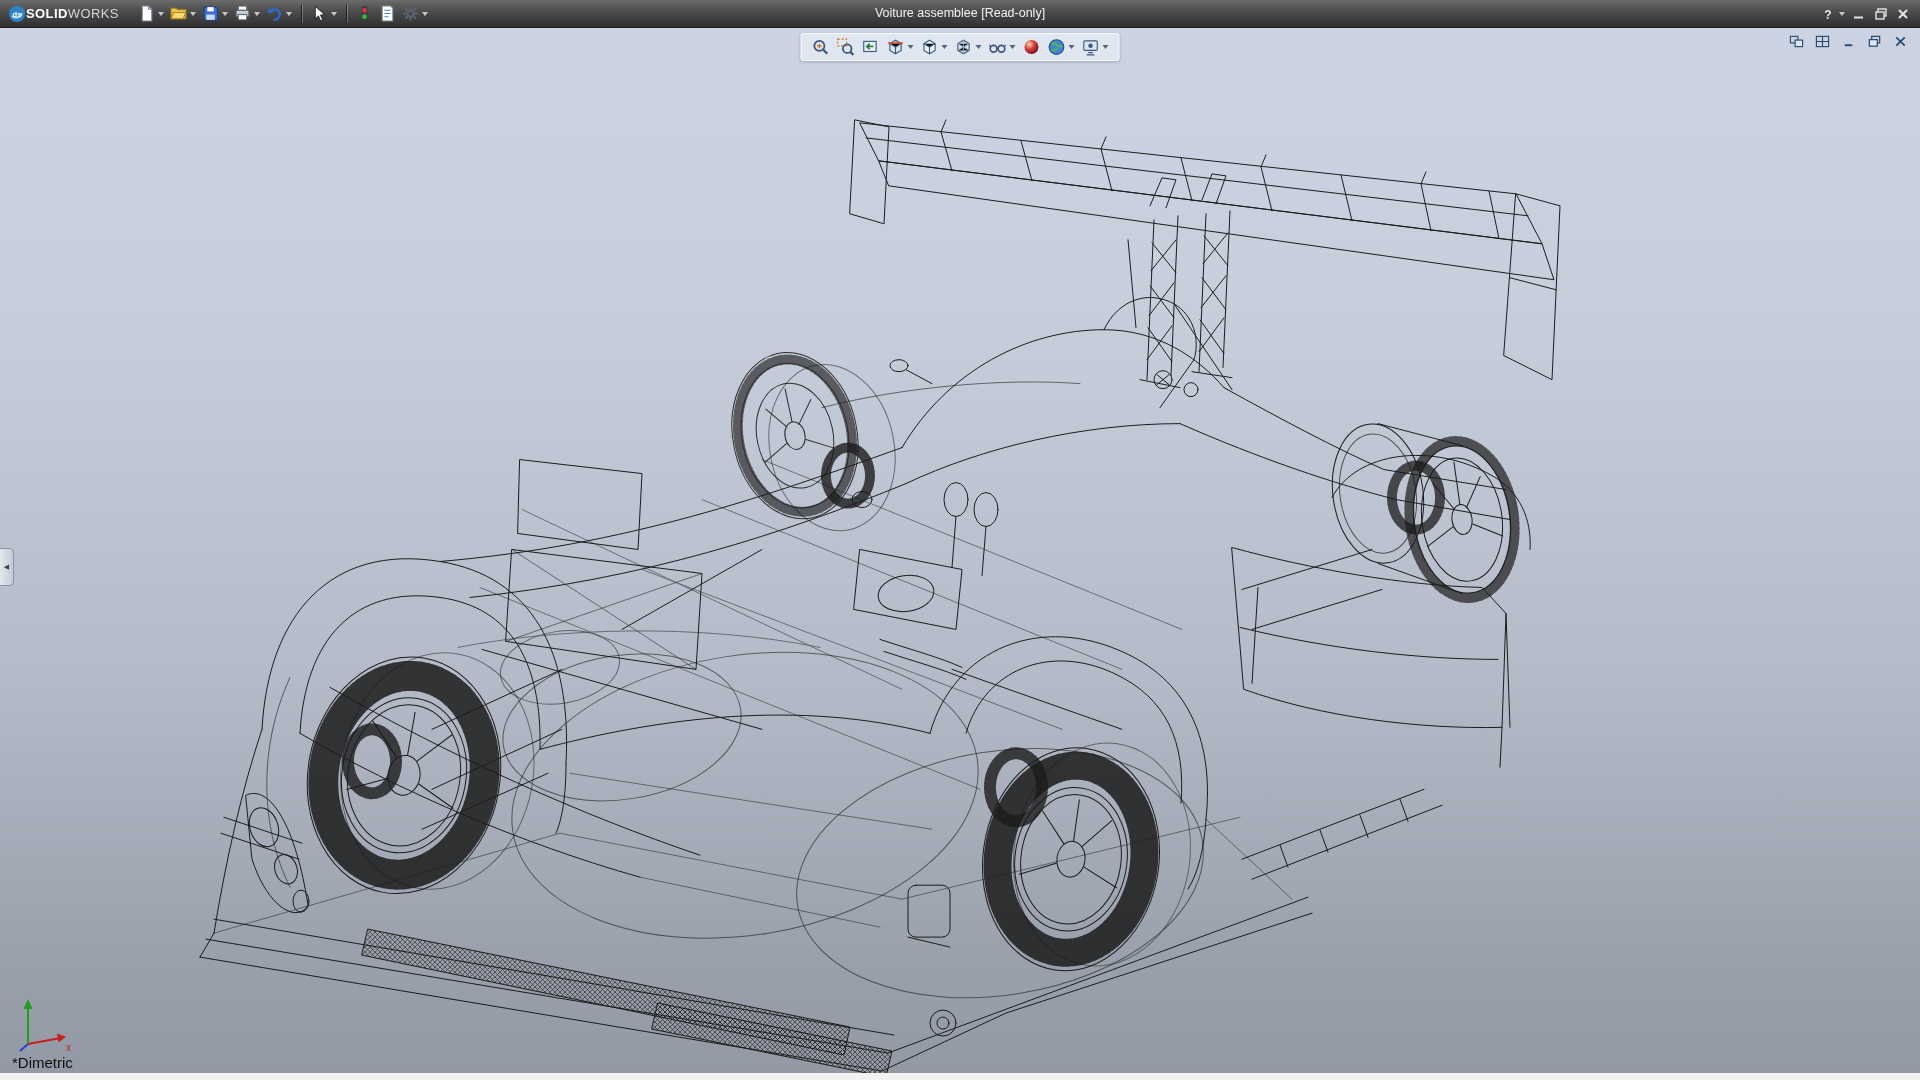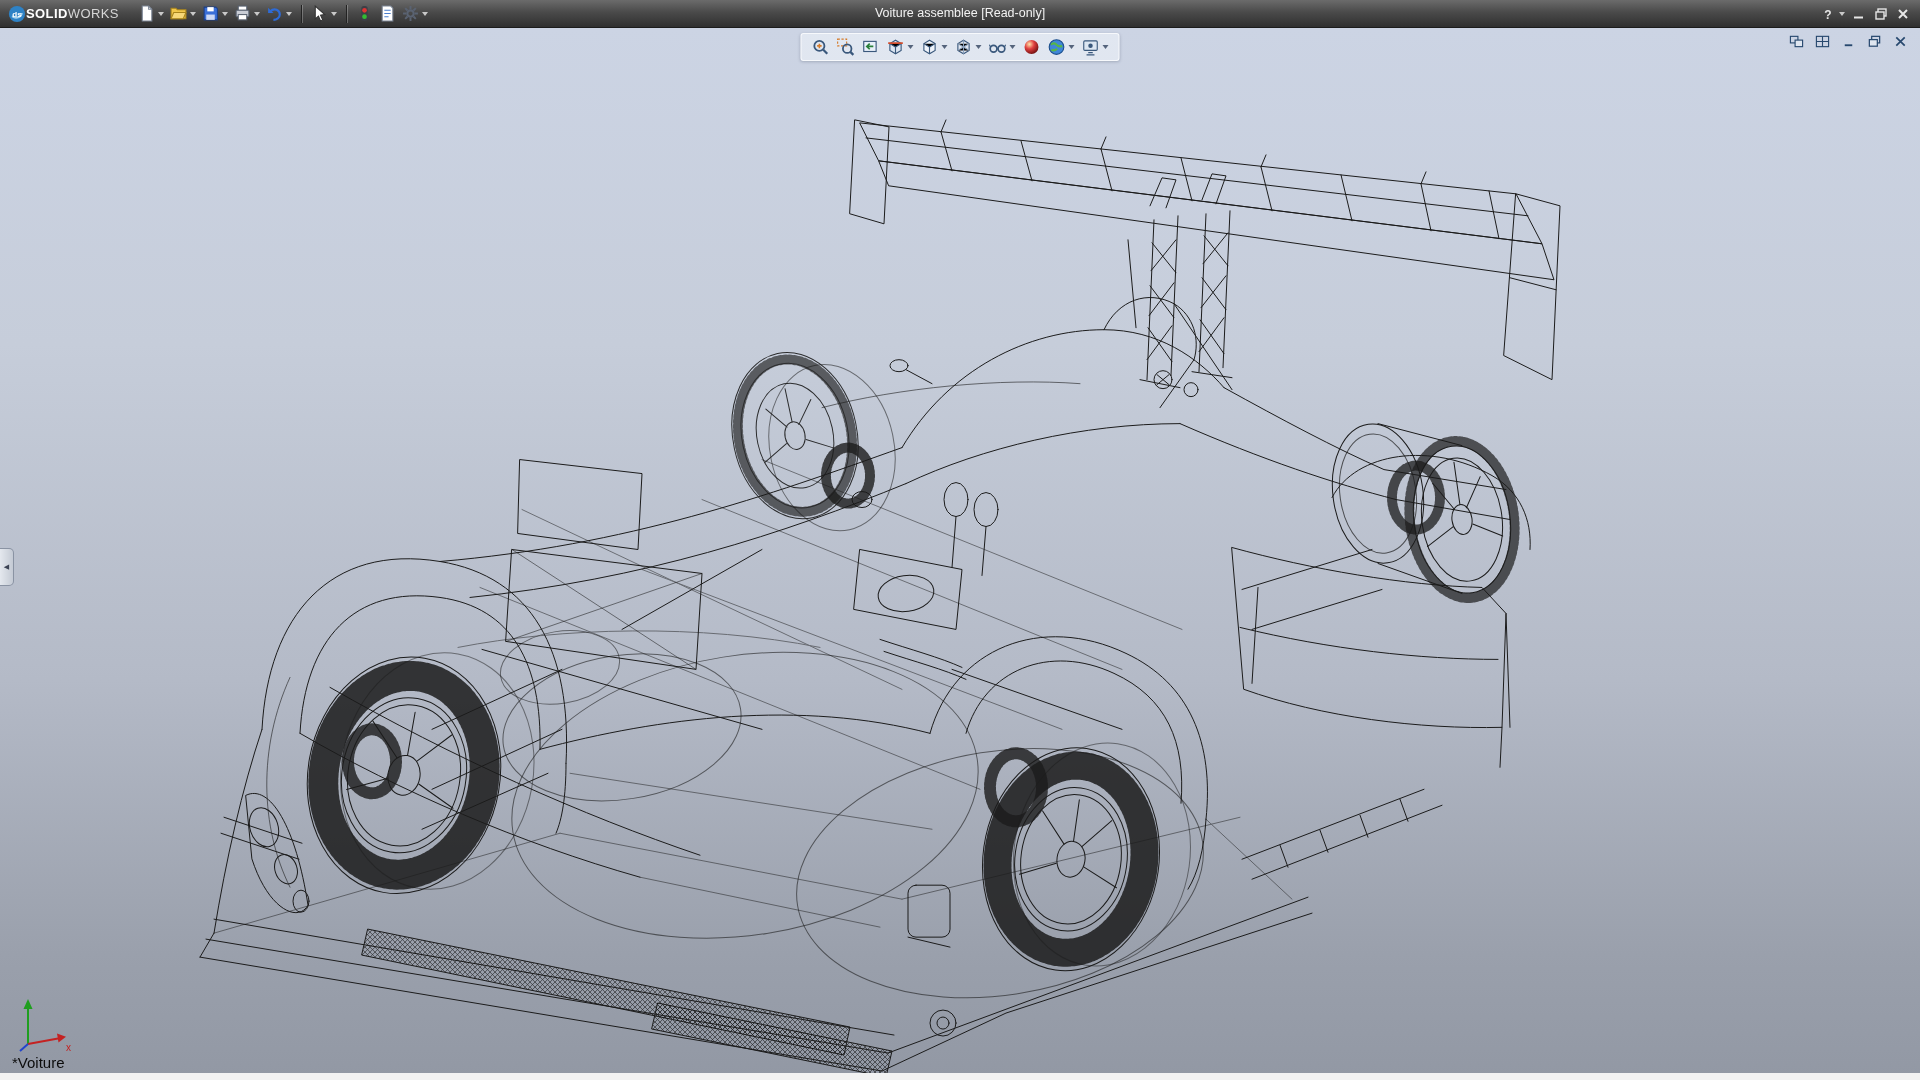--- a/index.html
+++ b/index.html
@@ -526,14 +526,14 @@
   <svg class="triad" width="60" height="62" viewBox="0 0 60 62">
     <path d="M12,52 L12,16" stroke="#1f9e1f" stroke-width="2"></path>
     <path d="M12,7 L7.5,17 L16.5,17 Z" fill="#1f9e1f"></path>
     <path d="M12,52 L42,46.5" stroke="#c42222" stroke-width="2"></path>
     <path d="M50,44.8 L41,41.5 L42.5,50.5 Z" fill="#c42222"></path>
     <path d="M12,52 L4,59" stroke="#2244cc" stroke-width="2"></path>
     <text x="50" y="59" font-size="10" fill="#c42222">x</text>
   </svg>
 
   <div class="bottom-strip"></div>
-  <div class="view-label">*Voiture</div>
+  <div class="view-label">*Dimetric</div>
 </div>
 
 </body></html>

